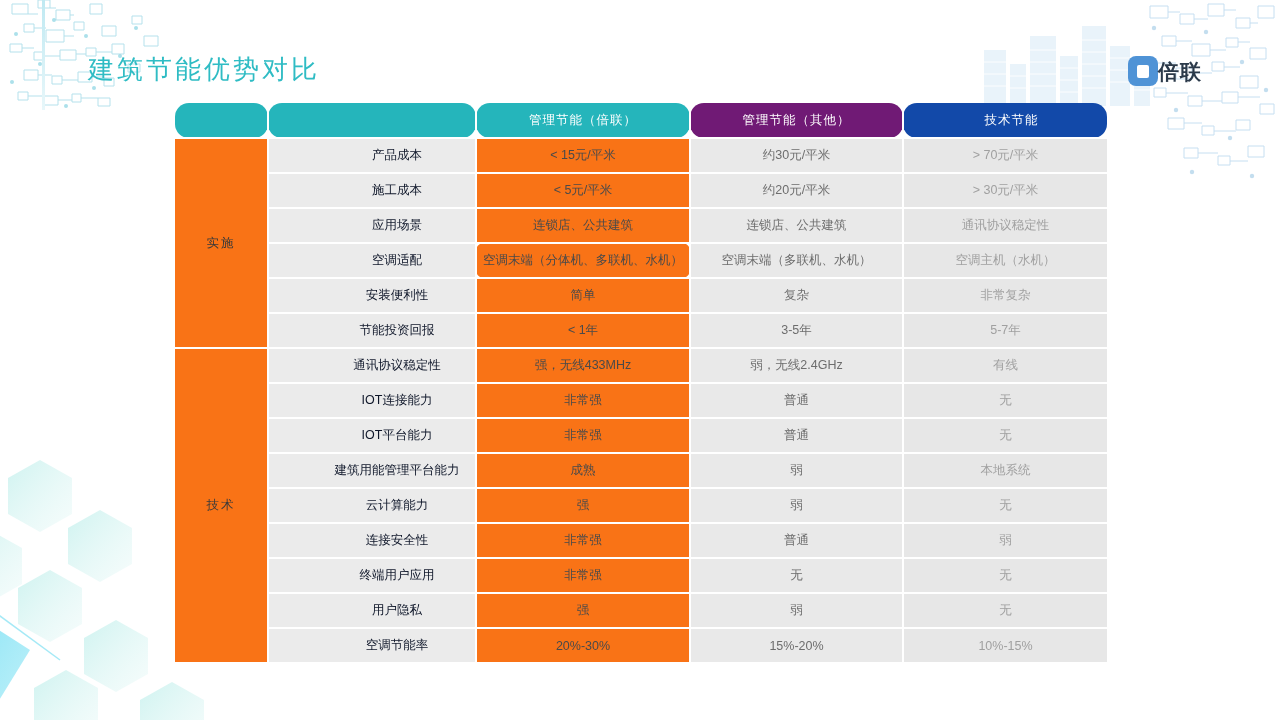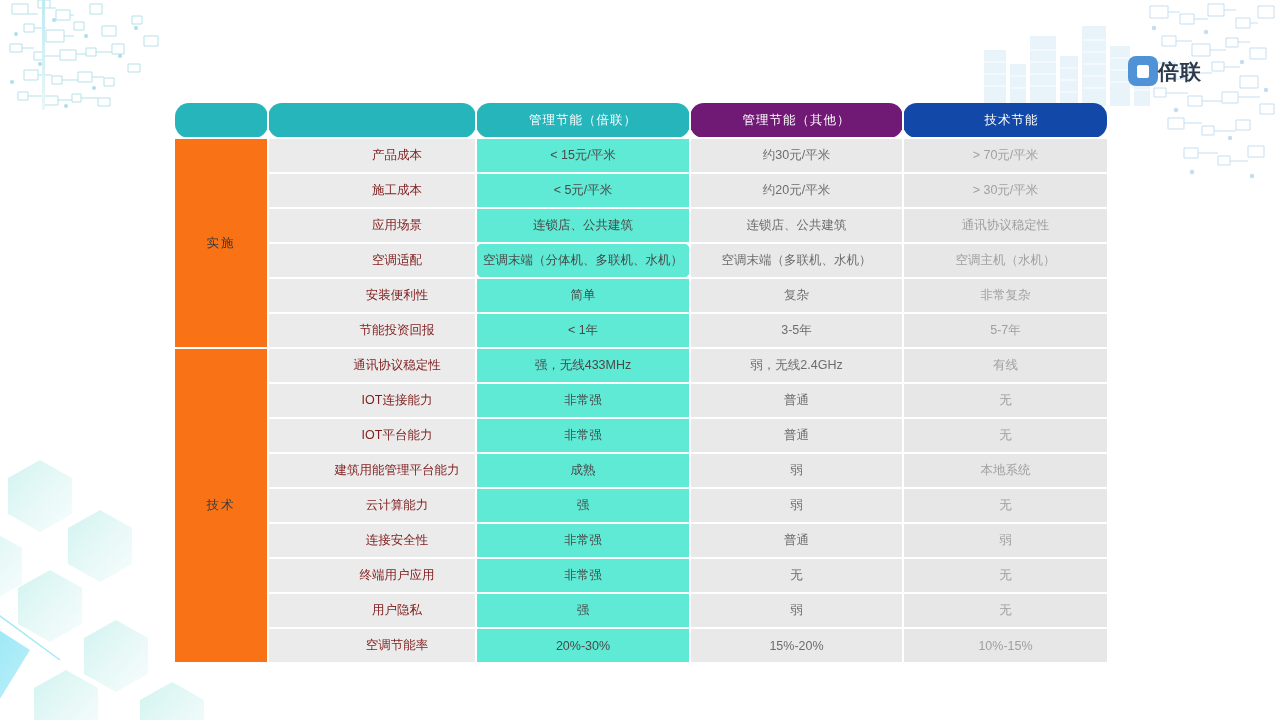--- a/index.html
+++ b/index.html
@@ -56,23 +56,23 @@
   #comparison-table th:last-child, #comparison-table td:last-child { border-right:none; }
 
   thead th { height:37px; font-size:14px; color:#ffffff; letter-spacing:1px;border-radius:14px; }
   th.h-blank   { background:#25b5bb; }
   th.h-teal    { background:#25b5bb; }
   th.h-bright  { background:#701a75; }
   th.h-dark    { background:#1249a9;padding-left:12px; }
 
   td.sec-label { background:#f97316; color:#3a3a3a; font-size:14px; letter-spacing:2px;
                  border-bottom:2px solid #ffffff; }
-  td.row-name  { background:#ebebeb; color:#7f1d1d; font-size:12.5px;
+  td.row-name  { background:#ebebeb; color:#0f172a; font-size:12.5px;
                  text-align:left; padding-left:50px; }
-  td.v1        { background:#5eead4; color:#4a4a4a; }
+  td.v1        { background:#f97316; color:#4a4a4a; }
   td.v2        { background:#e9e9e9; color:#6d6d6d; }
   td.v3        { background:#e7e7e7; color:#a0a0a0; }
   td.v-small   { font-size:11.5px;border-radius:8px; }
 </style>
 </head>
 <body>
 
 <div id="slide">
 
   <svg class="deco" id="deco-topleft-circuit" viewBox="0 0 210 120">
@@ -204,20 +204,21 @@
       <polygon points="130,150 162,168 162,204 130,222 98,204 98,168"></polygon>
       <polygon points="196,200 228,218 228,254 196,272 164,254 164,218"></polygon>
       <polygon points="146,250 178,268 178,304 146,322 114,304 114,268"></polygon>
       <polygon points="252,262 284,280 284,316 252,334 220,316 220,280"></polygon>
       <polygon points="70,110 102,128 102,164 70,182 38,164 38,128"></polygon>
     </g>
   </svg>
 
   <div class="deco" id="deco-leftbar"></div>
 
+  <div id="page-title">建筑节能优势对比</div>
 
   <div id="brand">
     <div id="brand-mark">
       <div class="inner"></div>
     </div>
     <div id="brand-name">倍联</div>
   </div>
 
   <table id="comparison-table">
     <colgroup>

